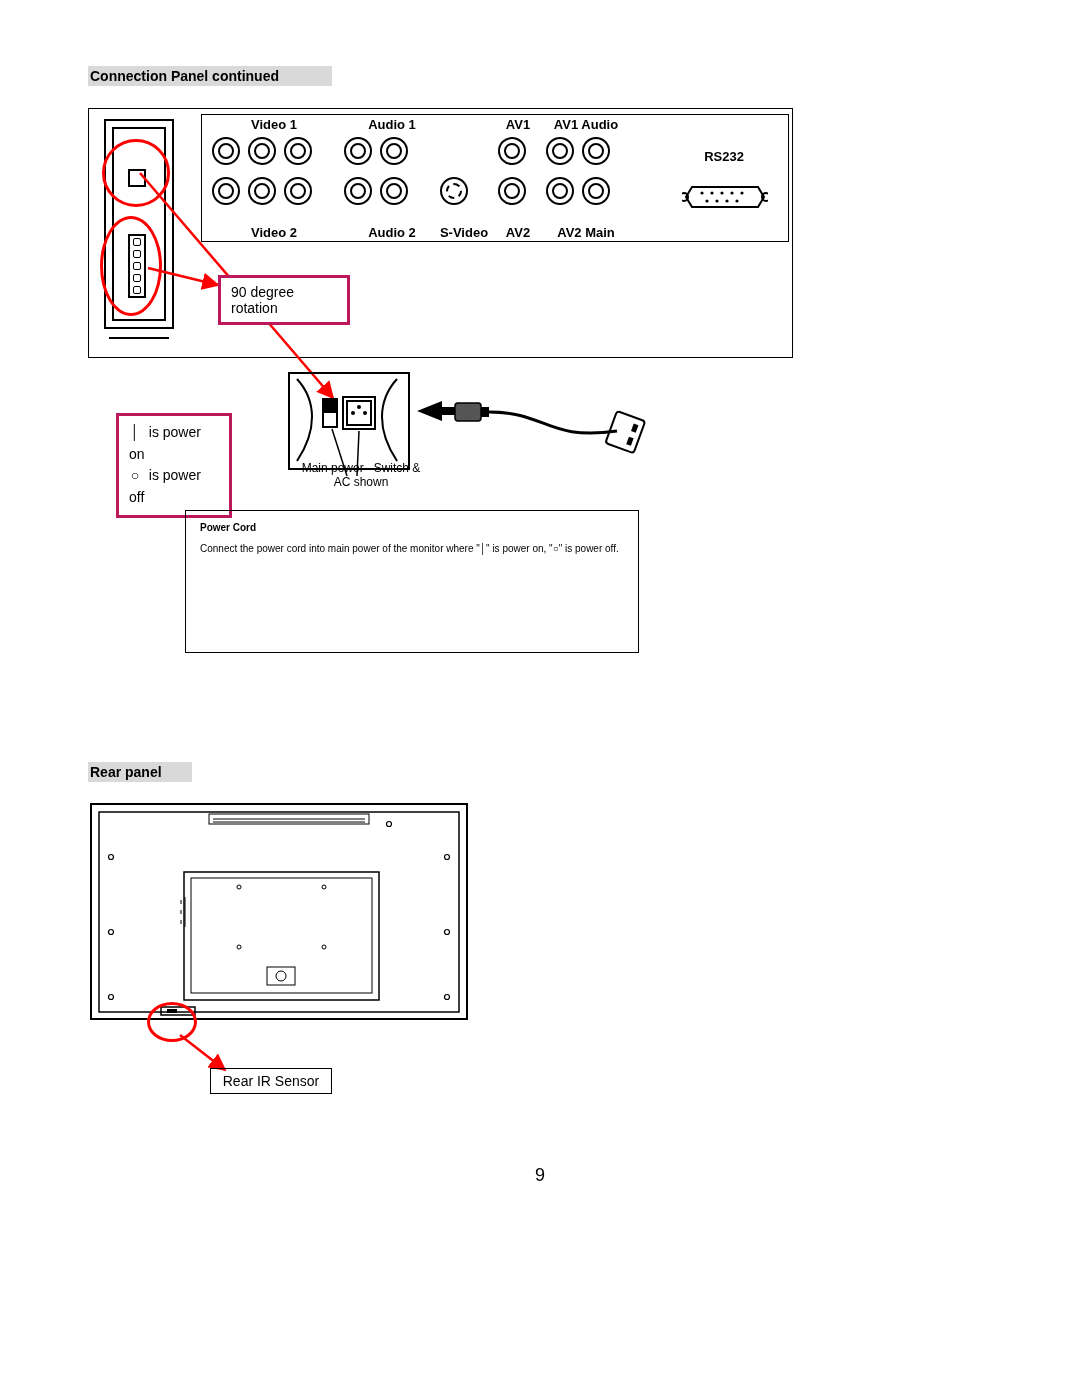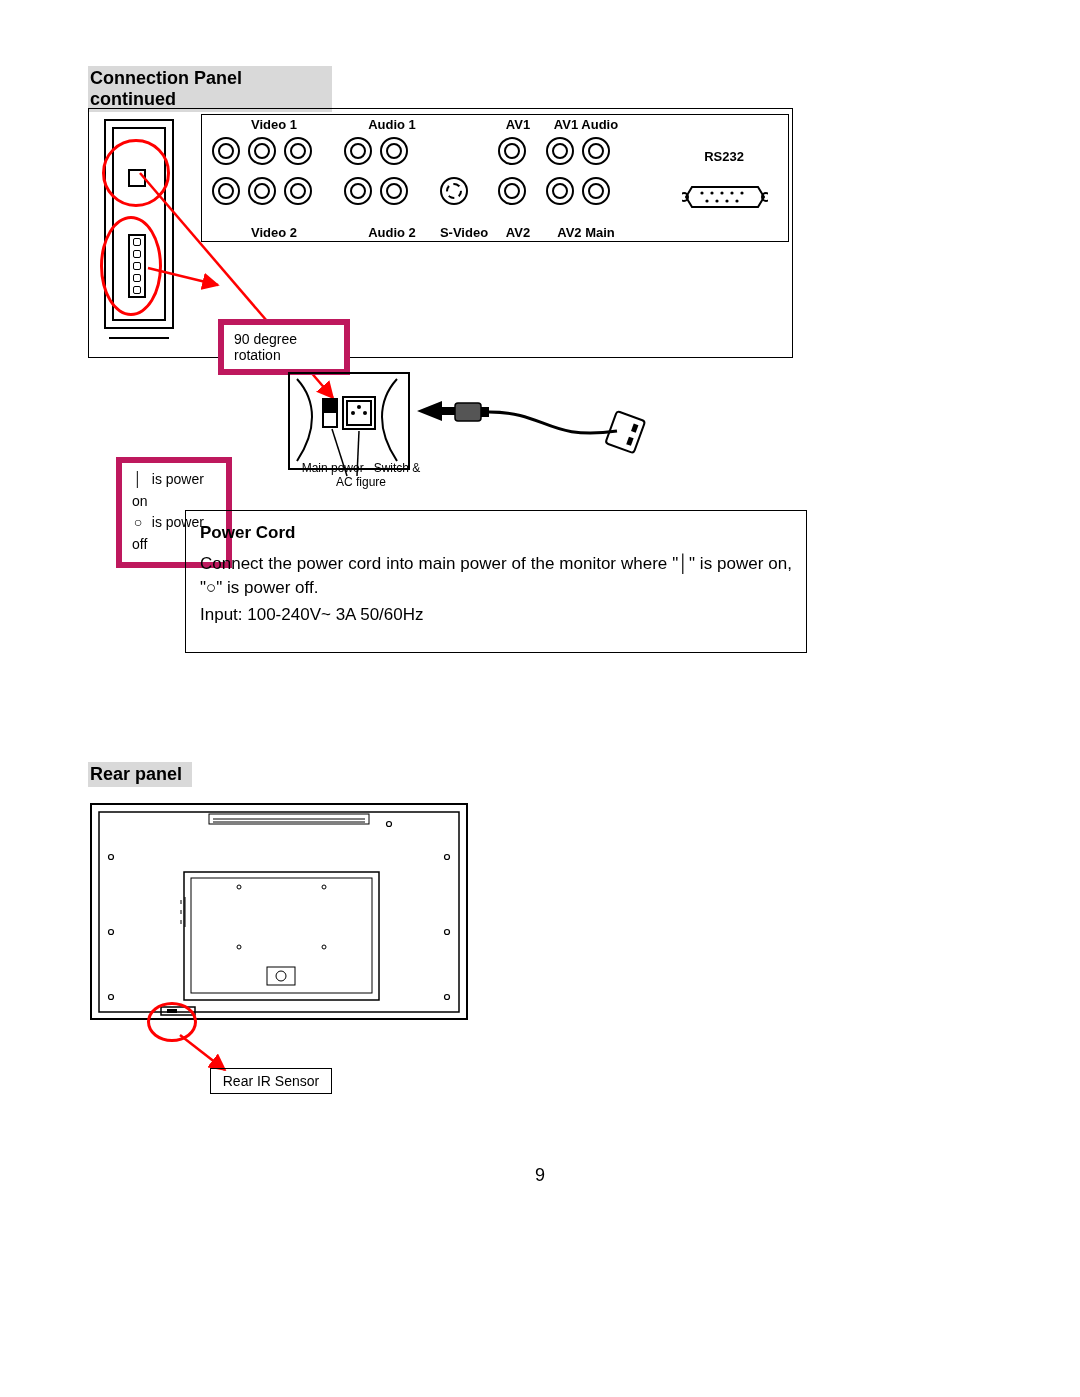--- a/index.html
+++ b/index.html
@@ -12,21 +12,21 @@
   .page {
     width: 1080px;
     height: 1397px;
     position: relative;
     box-sizing: border-box;
   }
   .section-heading {
     position: absolute;
     background: #d9d9d9;
     font-weight: 600;
-    font-size: 18px;
+    font-size: 14px;
     padding: 2px 2px 2px 2px;
   }
   .sh1 { left: 88px; top: 66px; width: 240px; }
   .sh2 { left: 88px; top: 762px; width: 100px; }
 
   
   .panel-group {
     position: absolute;
     left: 88px; top: 108px;
     width: 705px;
@@ -109,26 +109,25 @@
 
   
   .red-overlay {
     position: absolute;
     left: 0; top: 0;
     pointer-events: none;
   }
 
   .callout-box {
     position: absolute;
-    border: 6px solid #be185d;
+    border: 3px solid #be185d;
     background: #fff;
     font-size: 14px;
     padding: 6px 10px;
     box-sizing: border-box;
-    margin-top: 44px;
   }
   .callout-rotation {
     left: 218px; top: 275px; width: 132px;
   }
   .callout-power-state {
     left: 116px; top: 413px; width: 116px; font-size: 14px; line-height: 1.55;
   }
   .callout-power-state .sym { display:inline-block; width:12px; text-align:center; font-family: Arial; }
 
   
@@ -140,25 +139,25 @@
   .ac-figure svg { position:absolute; left:0; top:0; }
   .ac-caption {
     position: absolute; left: 296px; top: 461px; width: 130px;
     font-size: 12px; text-align:center; line-height:1.2;
   }
 
   
   .powercord-box {
     position: absolute;
     left: 185px; top: 510px;
-    width: 622px; height: 143px;
+    width: 454px; height: 143px;
     border: 1px solid #000;
     box-sizing: border-box;
     padding: 10px 14px;
-    font-size: 17px;
+    font-size: 10px;
     line-height: 1.45;
   }
   .powercord-box .pc-title { font-weight: 700; margin-bottom: 6px; }
   .powercord-box .pc-body p { margin: 0 0 2px 0; }
   .powercord-box .justify { text-align: justify; }
 
   
   .note {
     position: absolute;
     left: 88px; top: 676px;
@@ -324,30 +323,29 @@
 
       <g transform="translate(330,40) rotate(20)">
         <rect x="0" y="0" width="30" height="34" fill="none" stroke="#000" stroke-width="2" rx="3"></rect>
         <rect x="20" y="6" width="5" height="8" fill="#000"></rect>
         <rect x="20" y="20" width="5" height="8" fill="#000"></rect>
       </g>
     </svg>
   </div>
   <div class="ac-caption">
     <span>Main power –Switch &amp;</span><br>
-    <span>AC figure</span>
+    <span>AC shown</span>
   </div>
 
   <div class="powercord-box">
     <div class="pc-title">Power Cord</div>
     <div class="pc-body">
       <p class="justify">
         <span>Connect the power cord into main power of the monitor where   "</span><span>│</span><span>" is power on, "</span><span>○</span><span>" is power off.</span>
       </p>
-      <p>Input: 100-240V~ 3A 50/60Hz</p>
     </div>
   </div>
 
 
   <div class="rear-panel">
     <svg viewBox="0 0 380 230">
       <rect x="2" y="2" width="376" height="215" fill="none" stroke="#000" stroke-width="2"></rect>
       <rect x="10" y="10" width="360" height="200" fill="none" stroke="#000" stroke-width="1.5"></rect>
 
       <rect x="120" y="12" width="160" height="10" fill="none" stroke="#000"></rect>

